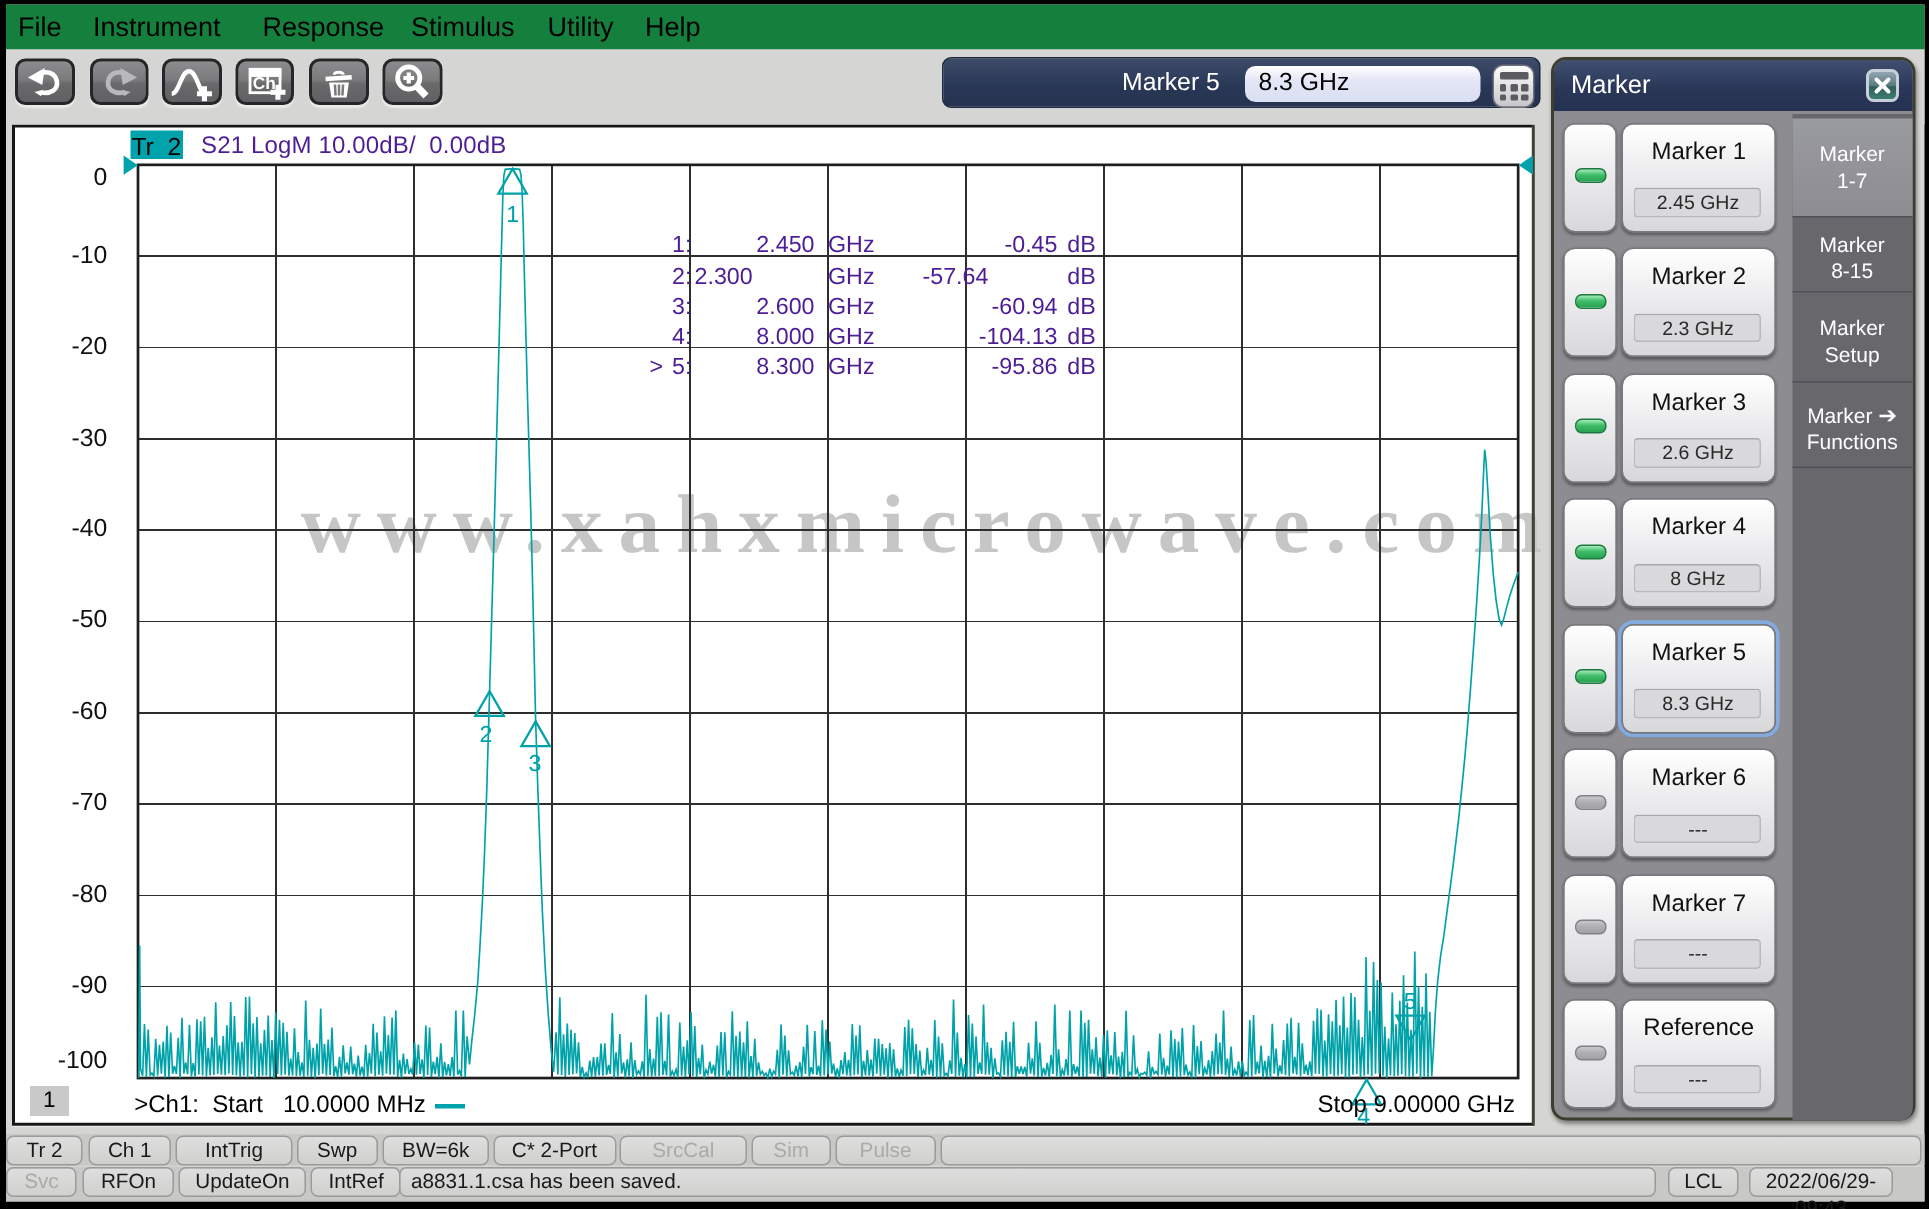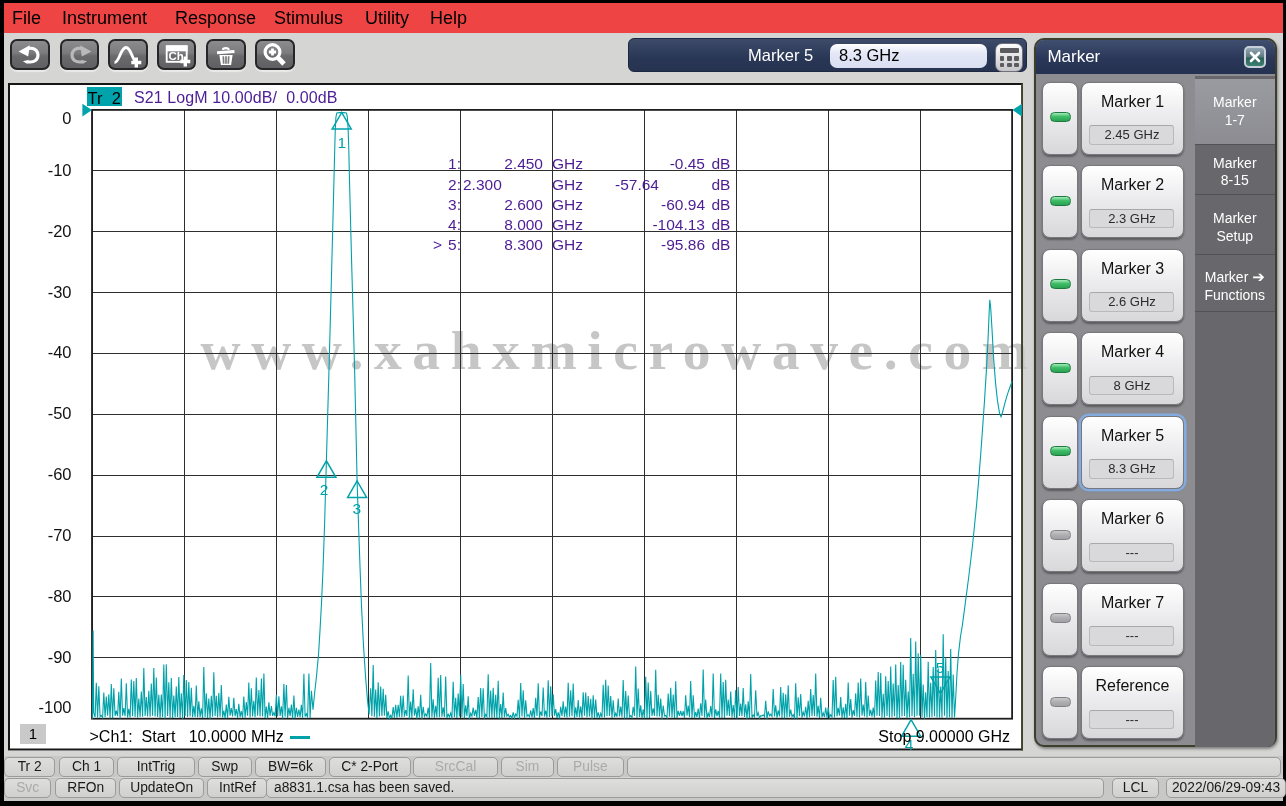--- a/index.html
+++ b/index.html
@@ -1,19 +1,19 @@
 <!DOCTYPE html>
 <html><head>
 <meta charset="utf-8">
 <style>
 * { margin:0; padding:0; box-sizing:border-box; }
 html,body { width:1286px; height:806px; overflow:hidden; }
 body { background:#000; font-family:"Liberation Sans", sans-serif; position:relative; }
 #screen { position:absolute; left:4px; top:3px; width:1279px; height:798px; background:#d5d5d3; }
-#menubar { position:absolute; left:0; top:0; width:1279px; height:30px; background:#ef4444; color:#000; font-size:18px; }
+#menubar { position:absolute; left:0; top:0; width:1279px; height:30px; background:#15803d; color:#000; font-size:18px; }
 #menubar span { position:absolute; top:5px; }
 #toolbar { position:absolute; left:0; top:30px; width:1279px; height:50px; background:#d5d5d3; }
 .tbtn { position:absolute; top:5.7px; width:39.8px; height:31.1px; border-radius:7px;
   background:linear-gradient(#8c8c8e 0%, #7b7b7d 45%, #6a6a6c 55%, #606062 100%);
   border:2px solid #262628; box-shadow:0 1.5px 1px rgba(255,255,255,0.5); }
 .tbtn svg { position:absolute; left:0; top:0; }
 #entrybar { position:absolute; left:624.2px; top:4.6px; width:399px; height:34px; border-radius:6px;
   background:linear-gradient(#3a486593 , #2c3a58) #2c3a58; border:1px solid #1d2840;
   background:linear-gradient(#3e4c6a, #293756 60%, #263350); }
 #entrybar .lbl { position:absolute; right:213px; top:7px; color:#fff; font-size:16.5px; }
@@ -196,21 +196,21 @@
       <div class="scell dis" style="left:553px;width:66.7px">Pulse</div>
       <div class="scell " style="left:623px;width:654px"></div>
     </div>
   <div id="srow2" class="srow">
       <div class="scell  dis" style="left:0px;width:47.3px">Svc</div>
       <div class="scell  " style="left:51.4px;width:60.6px">RFOn</div>
       <div class="scell  " style="left:115px;width:85.3px">UpdateOn</div>
       <div class="scell  " style="left:203.4px;width:60px">IntRef</div>
       <div class="scell txt " style="left:262px;width:838px">a8831.1.csa has been saved.</div>
       <div class="scell  " style="left:1108px;width:47px">LCL</div>
-      <div class="scell  " style="left:1162px;width:120px">2022/06/29-09:43</div>
+      <div class="scell  " style="left:1162px;width:96px">2022/06/29-09:43</div>
     </div>
   <div id="mpanel">
     <div id="mtitle">
         <span class="t">Marker</span>
         <div id="mclose">
           <svg width="18" height="18" viewBox="0 0 18 18" style="position:absolute;left:0;top:0">
             <path d="M 5 5 L 13 13 M 13 5 L 5 13" stroke="#fff" stroke-width="2.6" stroke-linecap="round"></path>
           </svg>
         </div>
       </div>

